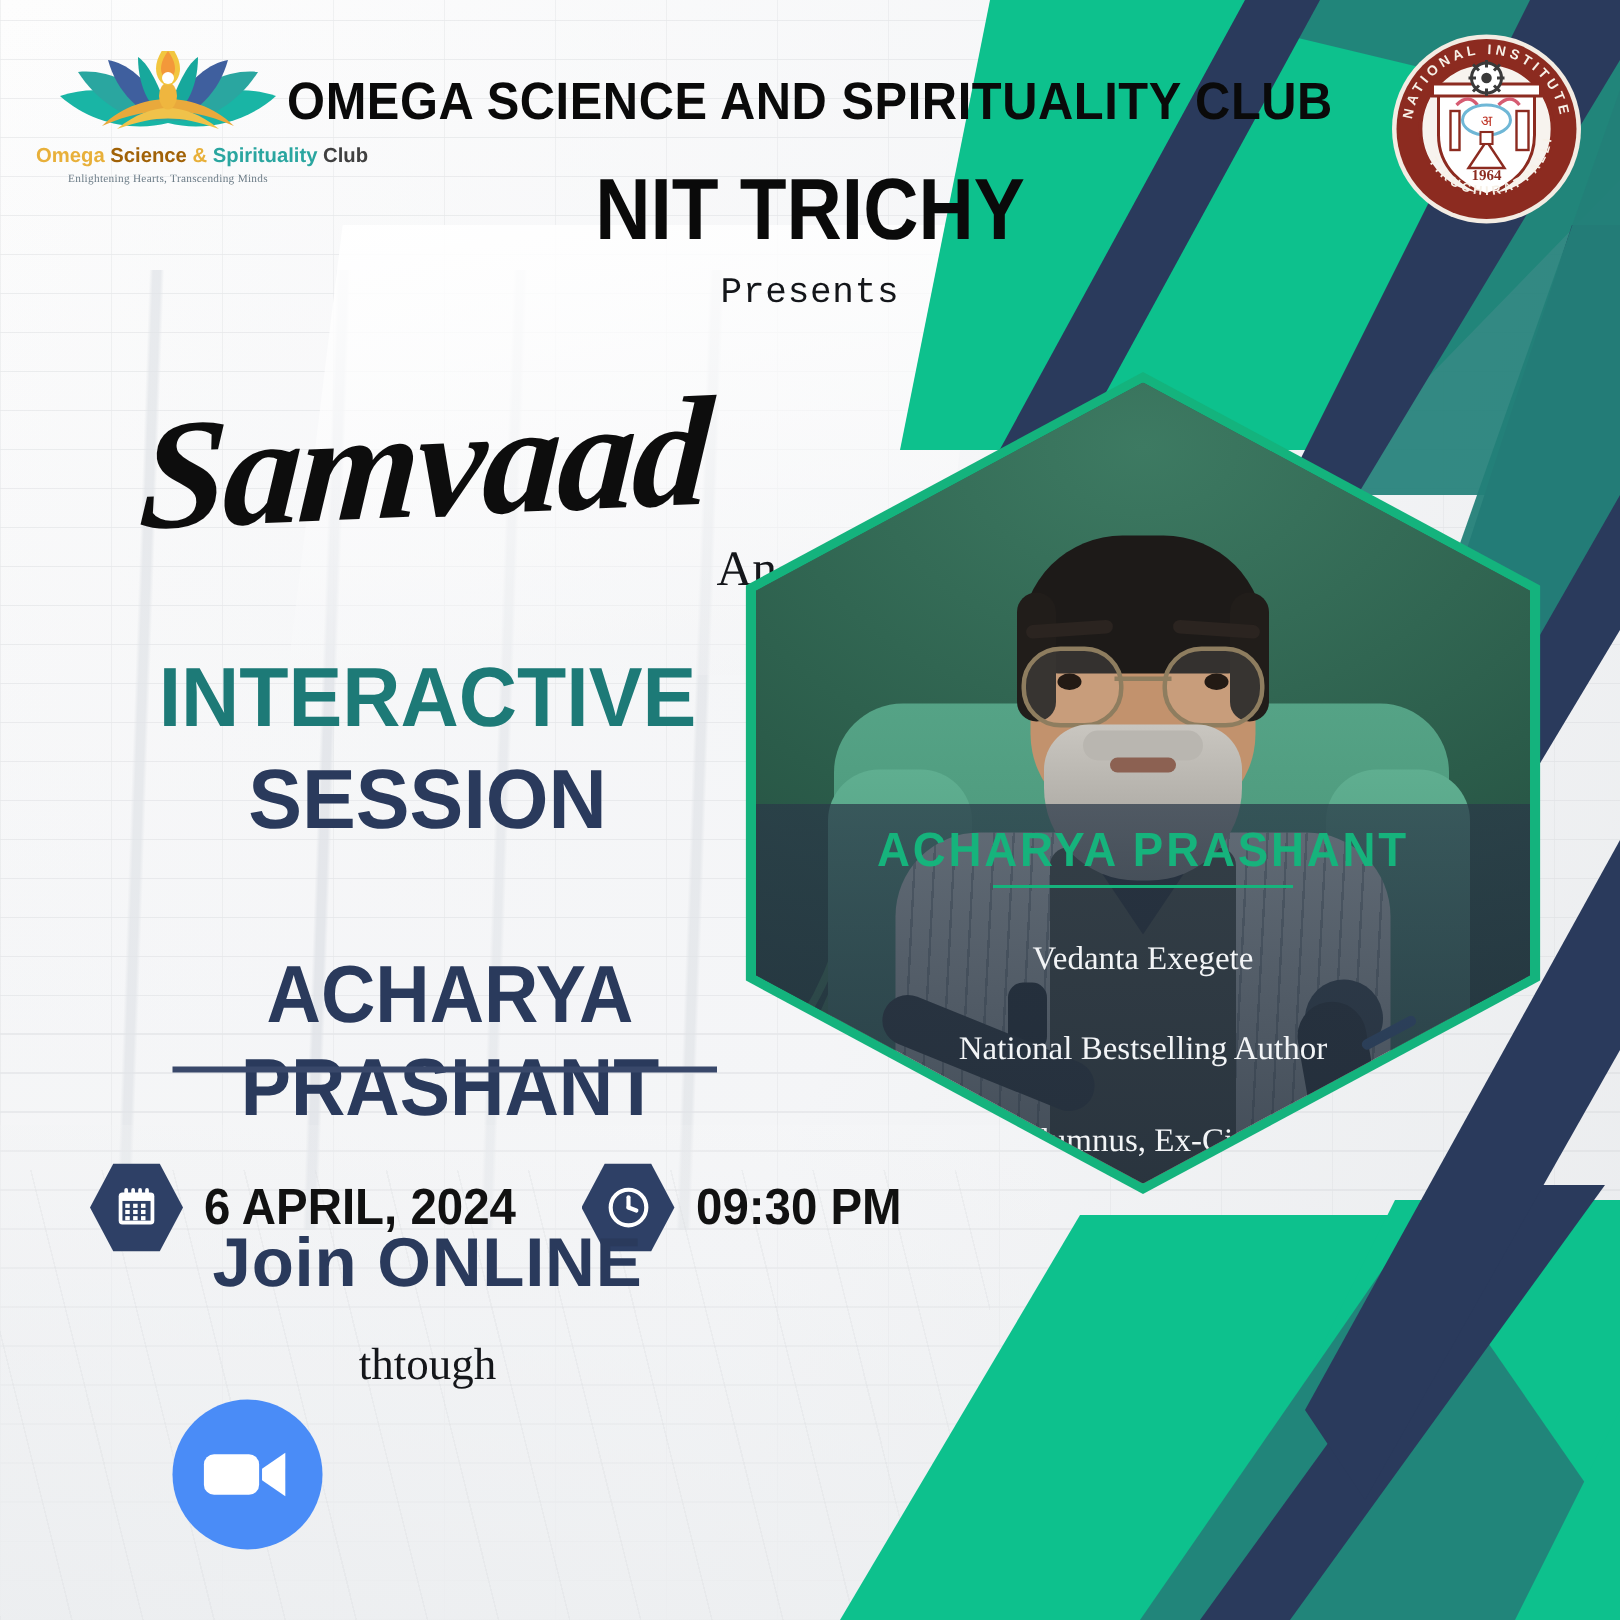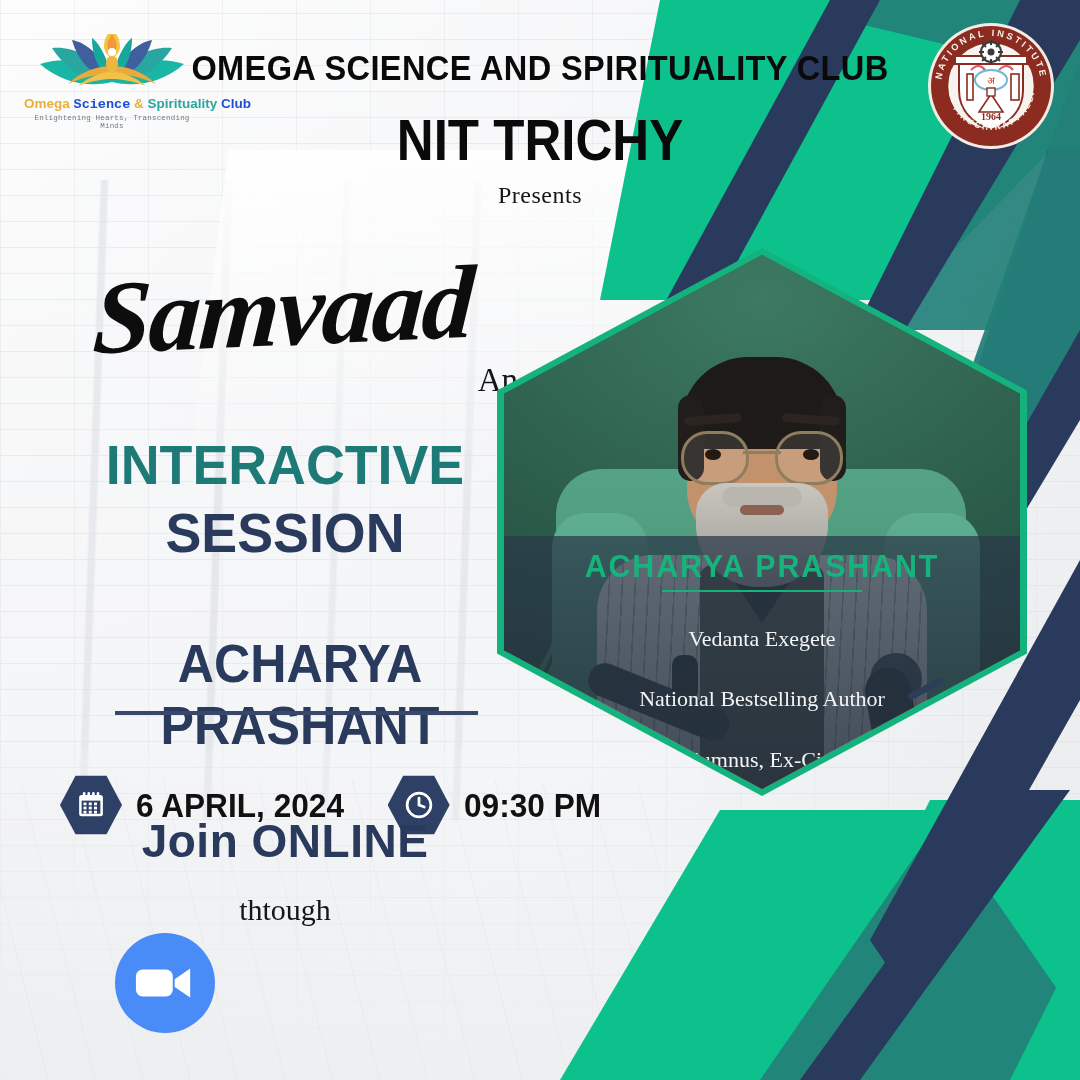--- a/index.html
+++ b/index.html
@@ -41,21 +41,21 @@
   .omega-logo{position:absolute;left:24px;top:34px;width:176px;height:105px;}
   .nit-logo{position:absolute;left:925px;top:20px;width:132px;height:132px;}
 
   .club-title{position:absolute;left:0;top:48px;width:1080px;text-align:center;
     font-family:"Liberation Sans",sans-serif;font-weight:700;font-size:35px;letter-spacing:.4px;
     color:#0a0a0a;transform:scaleX(.93);}
   .nit-title{position:absolute;left:0;top:106px;width:1080px;text-align:center;
     font-family:"Liberation Sans",sans-serif;font-weight:700;font-size:58px;letter-spacing:0px;
     color:#0a0a0a;transform:scaleX(.88);}
   .presents{position:absolute;left:0;top:182px;width:1080px;text-align:center;
-    font-family:Liberation Serif, serif;font-size:24px;color:#14161a;letter-spacing:.5px;}
+    font-family:Liberation Mono, monospace;font-size:24px;color:#14161a;letter-spacing:.5px;}
 
   
   .samvaad{position:absolute;left:48px;top:258px;width:470px;text-align:center;
     font-family:"Liberation Serif",serif;font-style:italic;font-weight:700;
     font-size:104px;line-height:1;color:#0d0d0d;
     transform:rotate(-2.5deg) skewX(-6deg);letter-spacing:-2px;}
   .an{position:absolute;left:48px;top:362px;width:470px;text-align:right;
     font-family:"Liberation Serif",serif;font-size:33px;color:#14161a;}
   .interactive{position:absolute;left:40px;top:432px;width:490px;text-align:center;
     font-family:"Liberation Sans",sans-serif;font-weight:700;font-size:56px;letter-spacing:0px;
@@ -165,23 +165,23 @@
     padding:12px 10px 16px;box-sizing:border-box;text-align:center;}
   .cap-name{font-family:"Liberation Sans",sans-serif;font-weight:700;font-size:32px;
     color:#16b37c;letter-spacing:2px;transform:scaleX(.95);}
   .cap-underline{width:200px;height:2px;background:#16b37c;margin:5px auto 6px;}
   .cap-line{font-family:"Liberation Serif",serif;font-size:22px;color:#f2f4f6;line-height:1.24;margin-top:33px;}
 
   
   .omega-txt{position:absolute;left:0;top:62px;width:176px;text-align:center;
     font-family:"Liberation Sans",sans-serif;font-weight:700;font-size:13.5px;white-space:nowrap;}
   .omega-tag{position:absolute;left:0;top:80px;width:176px;text-align:center;
-    font-family:Liberation Mono, monospace;font-size:7.5px;color:#6b7b86;letter-spacing:.2px;}
-  .c-o{color:#e8b03a;} .c-s{color:#1d4ed8;font-family:Liberation Mono, monospace;} .c-amp{color:#e8b03a;}
-  .c-sp{color:#2aa6a0;} .c-c{color:#1d4ed8;}
+    font-family:Liberation Serif, serif;font-size:7.5px;color:#6b7b86;letter-spacing:.2px;}
+  .c-o{color:#e8b03a;} .c-s{color:#a16207;} .c-amp{color:#e8b03a;}
+  .c-sp{color:#2aa6a0;} .c-c{color:#404040;}
 </style>
 </head>
 <body>
 
 <div id="poster">
 
   <div class="bg-base"></div>
   <div class="bg-brick"></div>
   <div class="bg-glass"></div>
   <div class="bg-ceiling"></div>

